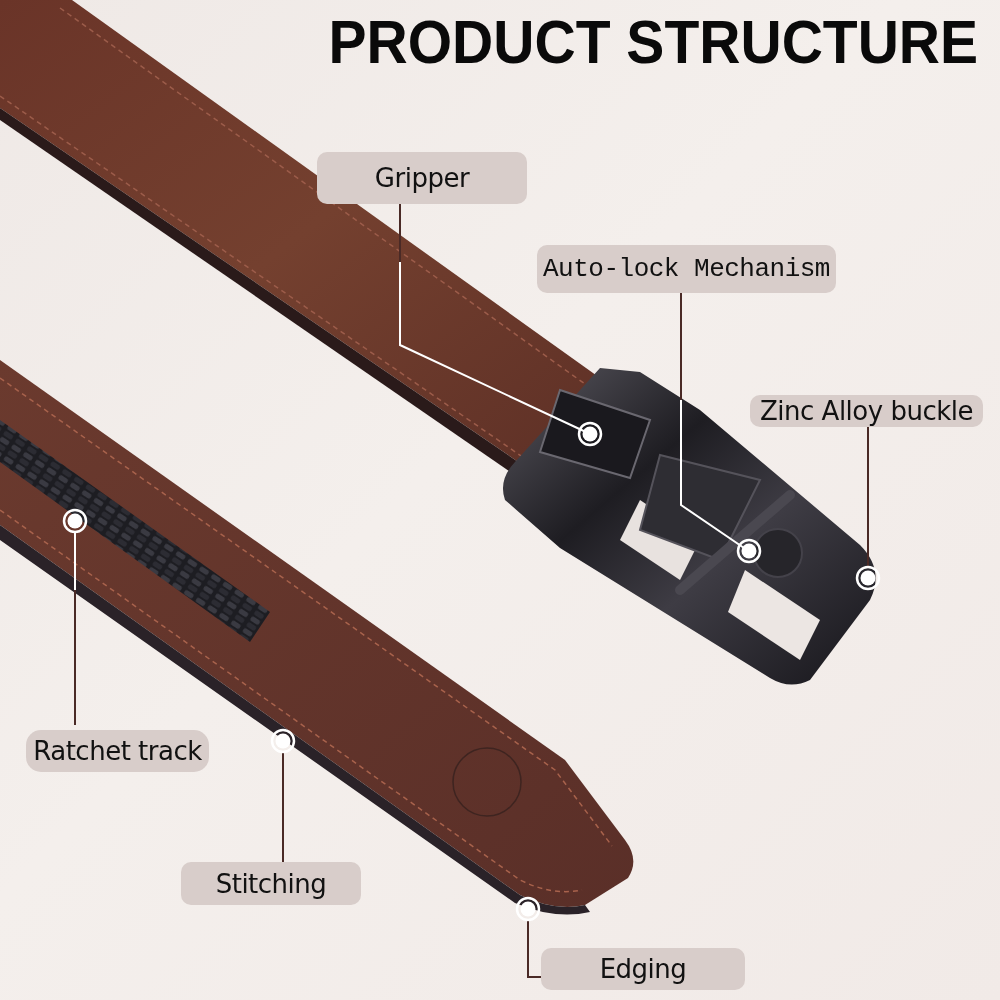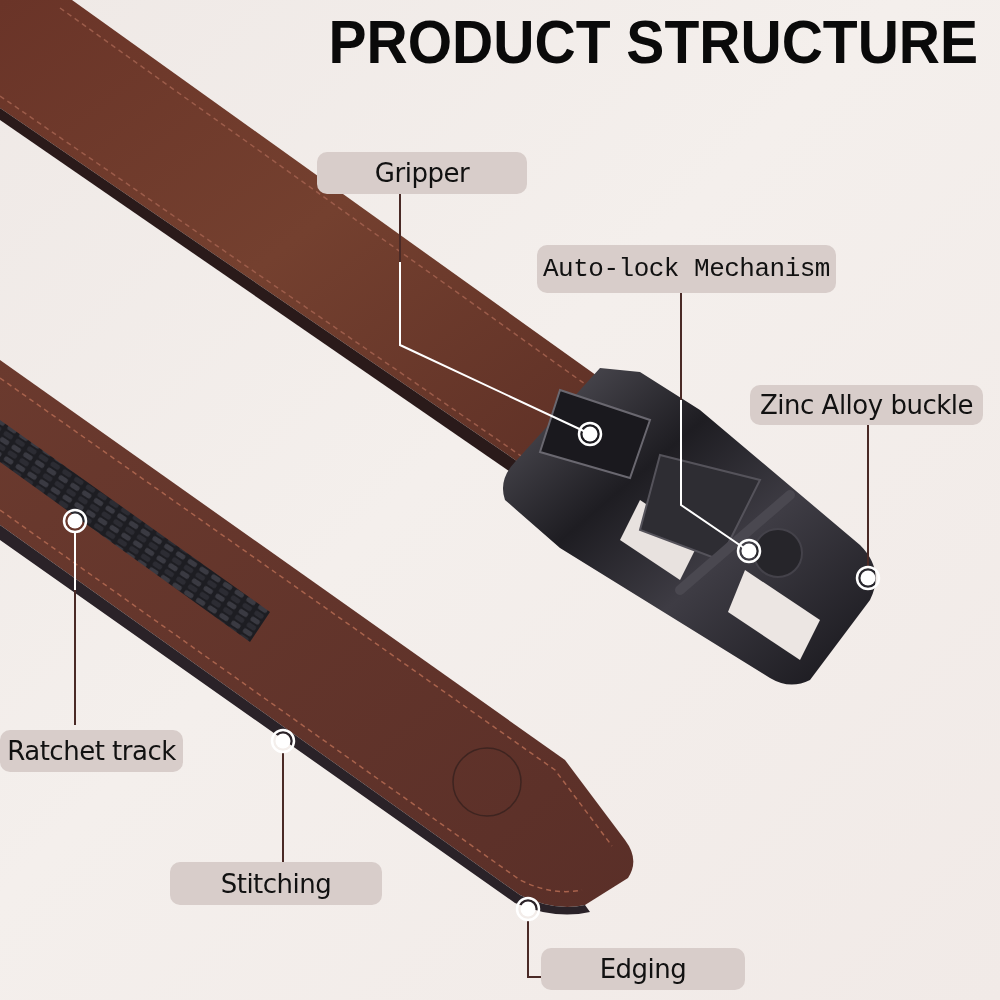--- a/index.html
+++ b/index.html
@@ -112,20 +112,20 @@
         </g>
       <g>
           <circle cx="528" cy="909" r="11" fill="none" stroke="#fff" stroke-width="2.5"></circle>
           <circle cx="528" cy="909" r="7.5" fill="#fff"></circle>
         </g>
     </g>
   </svg>
 
   <div class="title">PRODUCT STRUCTURE</div>
 
-  <div class="pill" style="left:317px;top:152px;width:210px;height:42px;">Gripper</div>
+  <div class="pill" style="left:317px;top:152px;width:210px;height:52px;">Gripper</div>
   <div class="pill" style="left:537px;top:245px;width:299px;height:48px;font-family:Liberation Mono, monospace;">Auto-lock Mechanism</div>
-  <div class="pill" style="left:750px;top:385px;width:233px;height:40px;">Zinc Alloy buckle</div>
-  <div class="pill" style="left:0;top:730px;width:183px;height:42px;">Ratchet track</div>
-  <div class="pill" style="left:170px;top:862px;width:212px;height:43px;">Stitching</div>
+  <div class="pill" style="left:750px;top:395px;width:233px;height:32px;">Zinc Alloy buckle</div>
+  <div class="pill" style="left:26px;top:730px;width:183px;height:42px;border-radius:15px;">Ratchet track</div>
+  <div class="pill" style="left:181px;top:862px;width:180px;height:43px;">Stitching</div>
   <div class="pill" style="left:541px;top:948px;width:204px;height:42px;">Edging</div>
 
 </div>
 
 </body></html>

